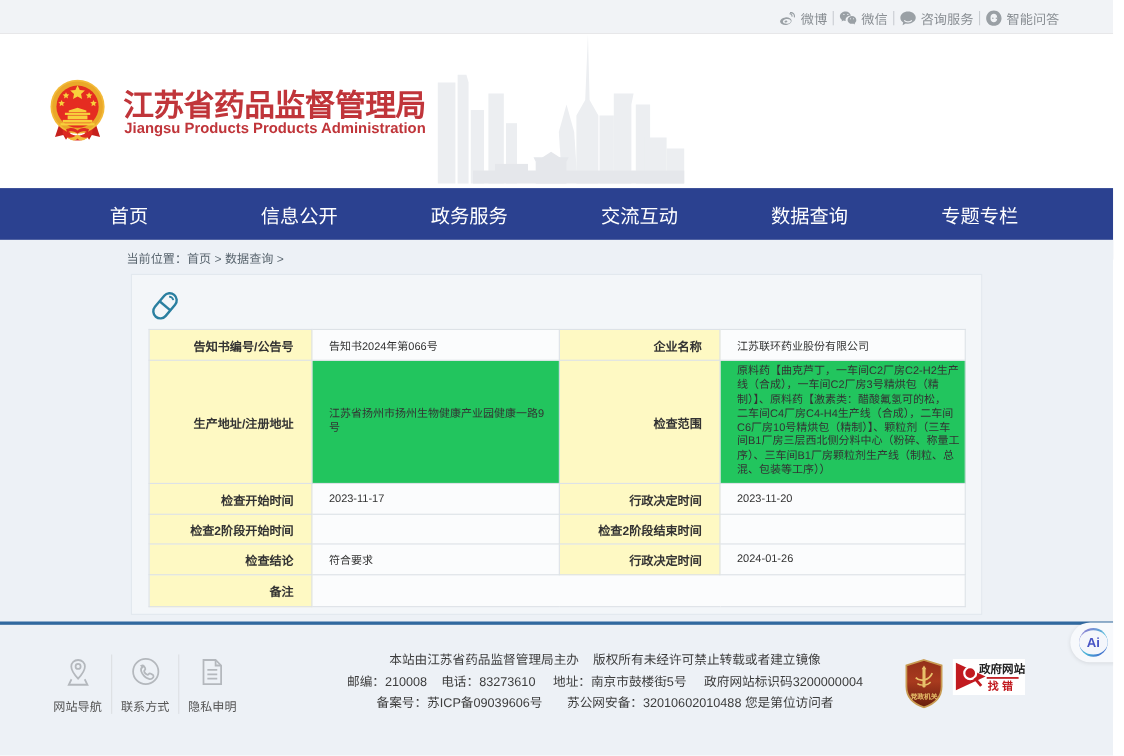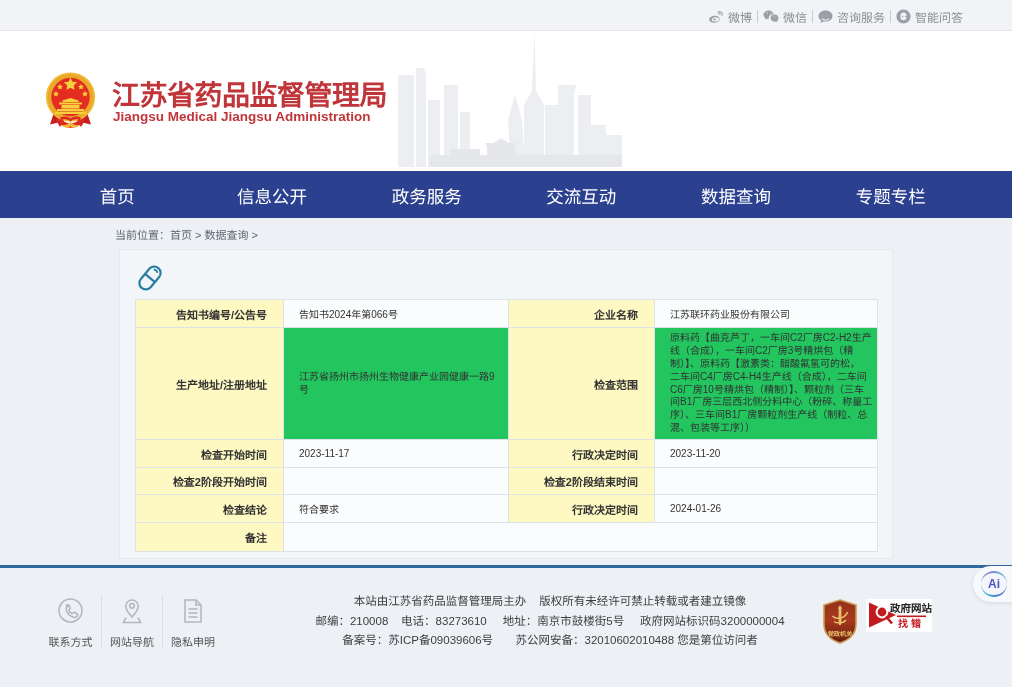--- a/index.html
+++ b/index.html
@@ -107,21 +107,21 @@
         <path d="M17.5 28.5 l8 -2.5 8 2.5 v1.5 h-16z"></path>
         <rect x="14" y="30.5" width="23" height="2"></rect>
         <rect x="16.5" y="33" width="18" height="3.5"></rect>
         <rect x="12" y="37" width="27" height="2.5"></rect>
         <rect x="10" y="40" width="31" height="2"></rect>
       </g>
       <path d="M25.5 49.7 c-2.6 -3 -7 -3 -9.2 -1.3 l-1.3 -2.6 c3.5 -2.2 8.3 -1.7 10.5 0.9 c2.2 -2.6 7 -3.1 10.5 -0.9 l-1.3 2.6 c-2.2 -1.7 -6.6 -1.7 -9.2 1.3z" fill="#dc2a22"></path>
       <path d="M25.5 50 c-3.4 3.4 -7.6 3.8 -10.2 2.6 l4.3 2.6 c2.6 0.9 4.7 0.4 5.9 -1.3 c1.2 1.7 3.3 2.2 5.9 1.3 l4.3 -2.6 c-2.6 1.2 -6.8 0.8 -10.2 -2.6z" fill="#f3ba38"></path>
     </svg>
     <div class="title-cn">江苏省药品监督管理局</div>
-    <div class="title-en">Jiangsu Medical Jiangsu Administration</div>
+    <div class="title-en">Jiangsu Products Products Administration</div>
     <svg class="skyline" width="235" height="136" viewBox="0 0 235 136">
       <g fill="#eceef1">
         <rect x="8" y="44" width="16" height="92"></rect>
         <path d="M26 37 h8 l2 7 v92 h-10z"></path>
         <rect x="38" y="69" width="12" height="67"></rect>
         <rect x="54" y="54" width="14" height="82"></rect>
         <rect x="70" y="81" width="10" height="55"></rect>
         <path d="M125 64 l7 25 3 46 h-14 l-3 -46z"></path>
         <path d="M144.5 0 l1.5 60 8 14 v62 h-20 v-62 l8 -14z"></path>
         <rect x="155" y="74" width="13" height="62"></rect>
@@ -211,33 +211,33 @@
 
   <div class="fline"></div>
   <div class="aitab">
       <div class="aicircle">
         <div class="inner">Ai</div>
       </div>
     </div>
   <div class="footer">
     <div class="flinks">
       <div class="fi">
-        <svg width="27" height="28" viewBox="0 0 27 28" fill="none" stroke="#b4b8bd" stroke-width="1.6">
-          <circle cx="13.5" cy="13.5" r="11.5"></circle>
-          <path d="M9.5 8.2c.9-.6 1.9-.4 2.4.4l1 1.6c.4.7.2 1.6-.4 2.1-.5.4-.6 1-.3 1.6.5 1 1.3 1.8 2.3 2.3.5.3 1.2.2 1.6-.3.5-.7 1.4-.8 2.1-.4l1.6 1c.8.5 1 1.6.4 2.4-.9 1.2-2.4 1.8-3.8 1.3-3.3-1.1-5.9-3.7-7-7-.5-1.4 0-2.9 1.1-3.8z"></path>
-        </svg>
-        联系方式
-      </div>
-      <div class="fi">
         <svg width="26" height="28" viewBox="0 0 26 28" fill="none" stroke="#b4b8bd" stroke-width="1.6">
           <path d="M13 3c-3.6 0-6.2 2.6-6.2 6 0 4.4 6.2 11 6.2 11s6.2-6.6 6.2-11c0-3.4-2.6-6-6.2-6z"></path>
           <circle cx="13" cy="8.8" r="2.3"></circle>
           <path d="M7 20.5 L4.5 25.5 H21.5 L19 20.5"></path>
         </svg>
         网站导航
+      </div>
+      <div class="fi">
+        <svg width="27" height="28" viewBox="0 0 27 28" fill="none" stroke="#b4b8bd" stroke-width="1.6">
+          <circle cx="13.5" cy="13.5" r="11.5"></circle>
+          <path d="M9.5 8.2c.9-.6 1.9-.4 2.4.4l1 1.6c.4.7.2 1.6-.4 2.1-.5.4-.6 1-.3 1.6.5 1 1.3 1.8 2.3 2.3.5.3 1.2.2 1.6-.3.5-.7 1.4-.8 2.1-.4l1.6 1c.8.5 1 1.6.4 2.4-.9 1.2-2.4 1.8-3.8 1.3-3.3-1.1-5.9-3.7-7-7-.5-1.4 0-2.9 1.1-3.8z"></path>
+        </svg>
+        联系方式
       </div>
       <div class="fi">
         <svg width="24" height="28" viewBox="0 0 24 28" fill="none" stroke="#b4b8bd" stroke-width="1.6">
           <path d="M4 3h11l5 5v17H4z"></path>
           <path d="M15 3v5h5"></path>
           <line x1="7.5" y1="12" x2="16.5" y2="12"></line>
           <line x1="7.5" y1="16" x2="16.5" y2="16"></line>
           <line x1="7.5" y1="20" x2="16.5" y2="20"></line>
         </svg>
         隐私申明

